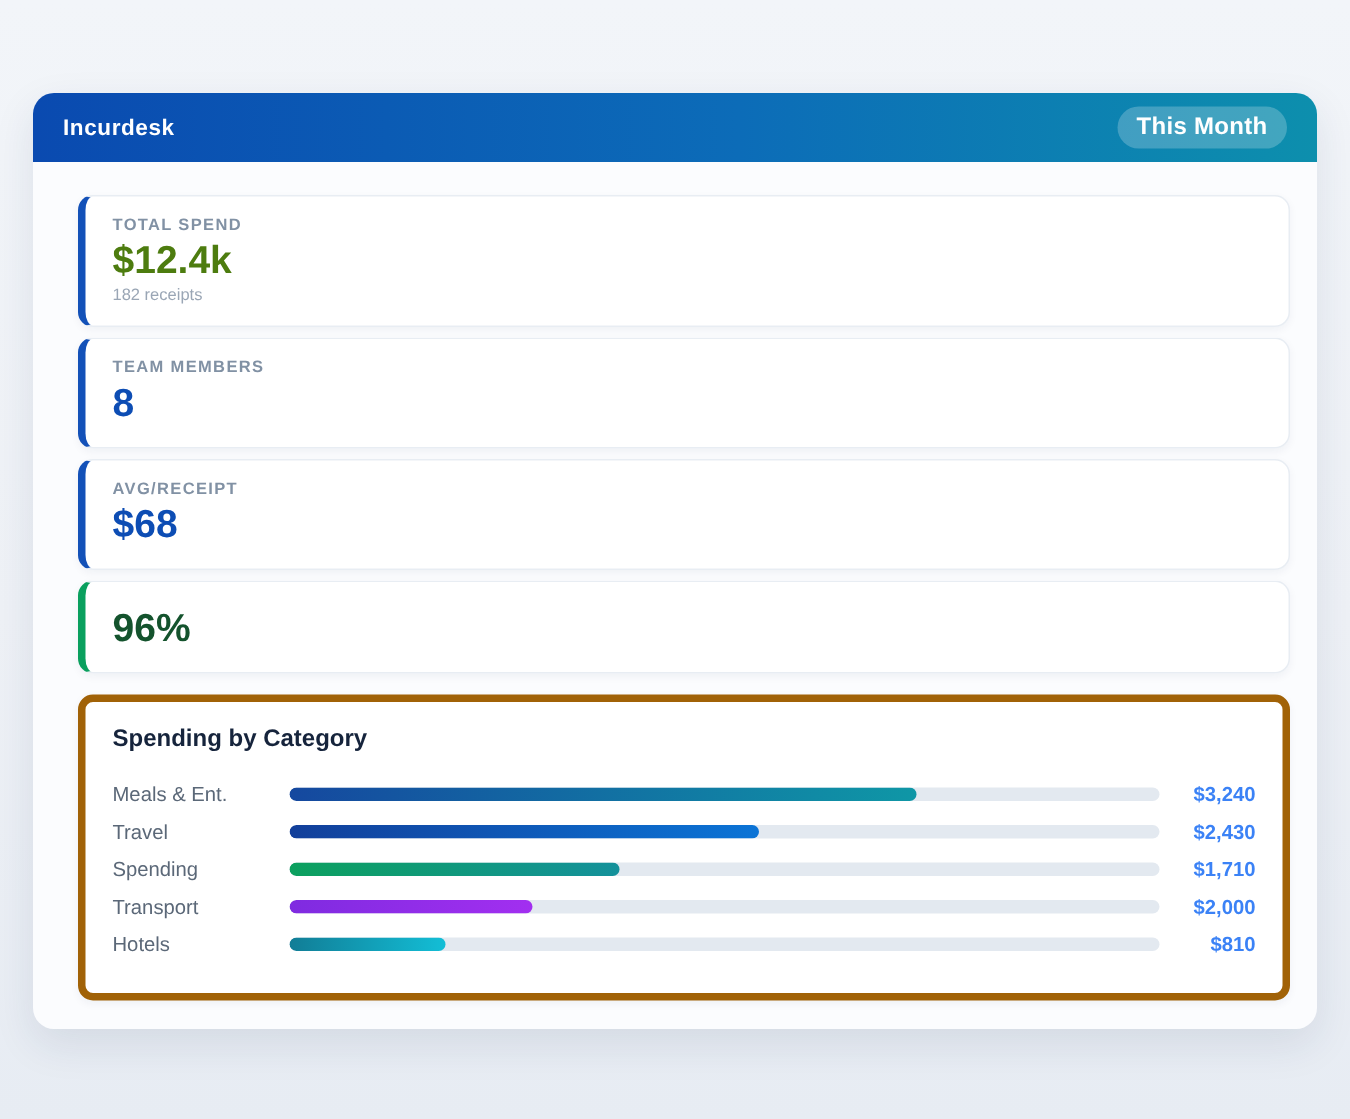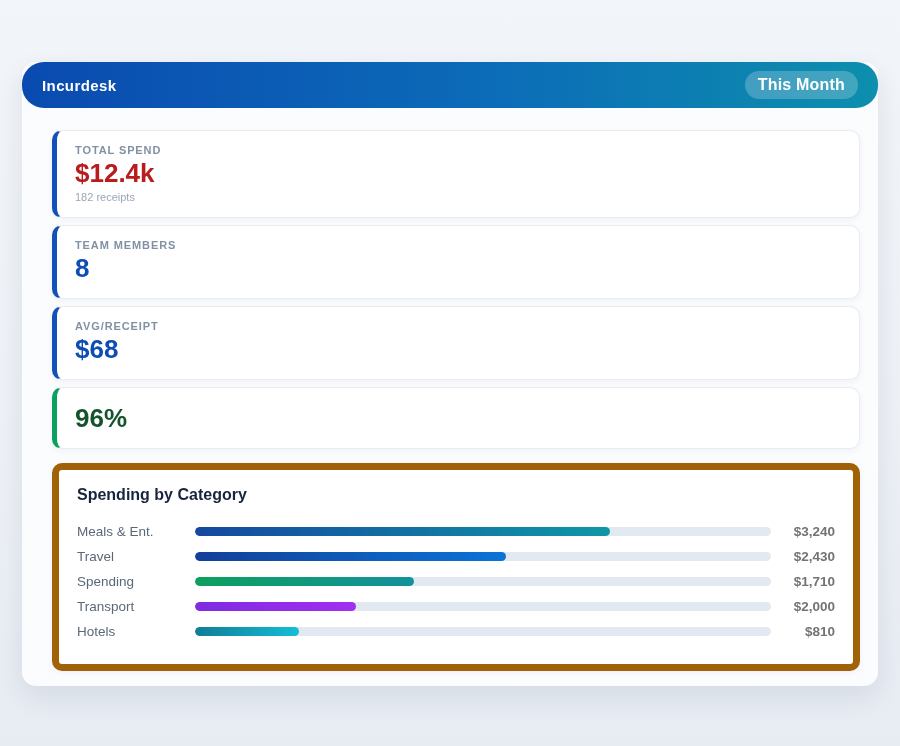--- a/index.html
+++ b/index.html
@@ -18,21 +18,20 @@
     box-shadow: 0 10px 28px rgba(30, 50, 90, 0.10);
     overflow: hidden;
   }
   .app-header {
     height: 46px;
     background: linear-gradient(90deg, #0a4ab0 0%, #0c6cb8 55%, #0d8fad 100%);
     display: flex;
     align-items: center;
     justify-content: space-between;
     padding: 0 20px;
-    border-radius: 22px;
   }
   .app-title {
     color: #ffffff;
     font-size: 15px;
     font-weight: bold;
     letter-spacing: 0.4px;
   }
   .period-badge {
     background: rgba(255, 255, 255, 0.22);
     color: #ffffff;
@@ -72,21 +71,21 @@
     margin-top: 3px;
   }
   .stat-sub {
     font-size: 11px;
     color: #9aa6b5;
     margin-top: 2px;
   }
   .stat-sub:empty { display: none; }
   .chart-card {
     background: #ffffff;
-    border: 7px solid #a16207;
+    border: 5px solid #a16207;
     border-radius: 10px;
     box-shadow: 0 2px 6px rgba(25, 45, 85, 0.05);
     padding: 16px 18px 20px 18px;
     margin-top: 14px;
   }
   .chart-title {
     font-size: 16px;
     font-weight: bold;
     color: #16243c;
     margin-bottom: 15px;
@@ -114,38 +113,38 @@
     position: absolute;
     left: 0; top: 0; bottom: 0;
     border-radius: 5px;
     background: #1351b8;
   }
   .bar-value {
     flex: 0 0 64px;
     text-align: right;
     font-size: 13.5px;
     font-weight: bold;
-    color: #737373;
+    color: #3b82f6;
   }
 </style>
 </head>
 <body>
 
 <div class="app-card">
 
   <div class="app-header">
     <div class="app-title">Incurdesk</div>
     <button class="period-badge">This Month</button>
   </div>
 
   <div class="content">
 
     <div class="stat-card" style="border-left-color: rgb(19, 81, 184);">
       <div class="stat-label">TOTAL SPEND</div>
-      <div class="stat-value" style="color: #b91c1c;">$12.4k</div>
+      <div class="stat-value" style="color: #4d7c0f;">$12.4k</div>
       <div class="stat-sub">182 receipts</div>
     </div>
 
     <div class="stat-card" style="border-left-color: rgb(19, 81, 184);">
       <div class="stat-label">TEAM MEMBERS</div>
       <div class="stat-value" style="color: rgb(13, 77, 180);">8</div>
     </div>
 
     <div class="stat-card" style="border-left-color: rgb(19, 81, 184);">
       <div class="stat-label">AVG/RECEIPT</div>

